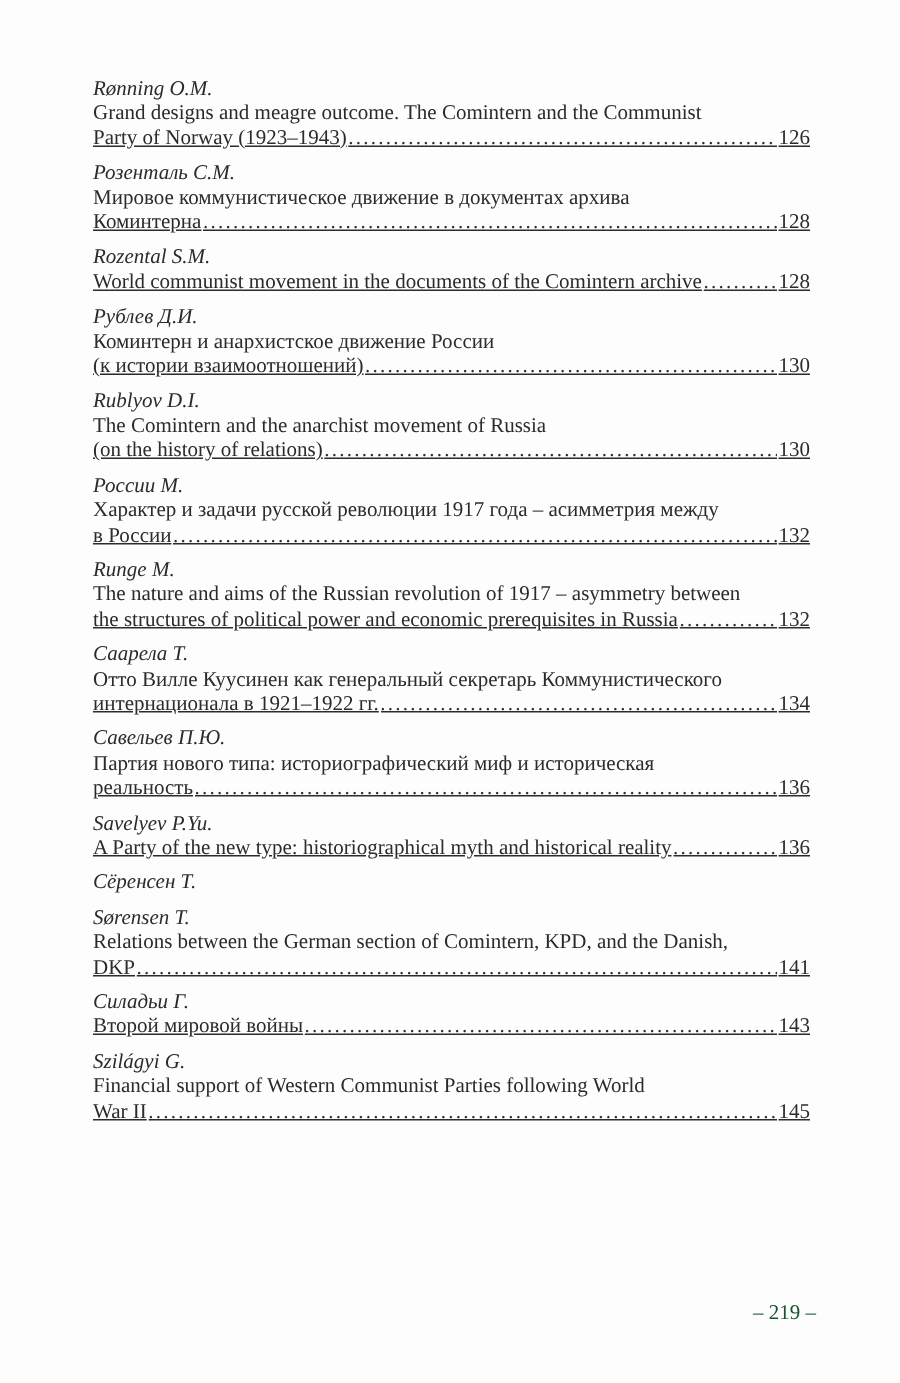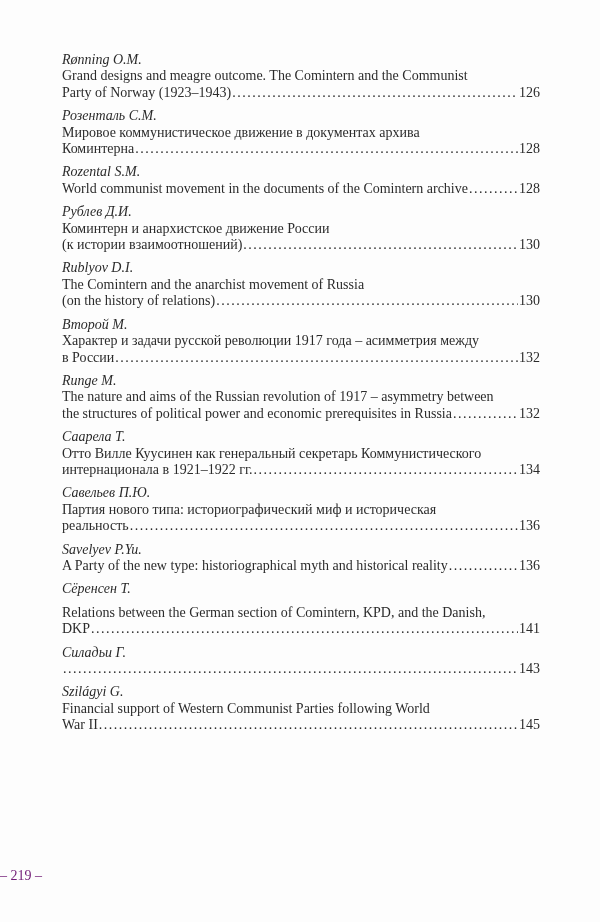--- a/index.html
+++ b/index.html
@@ -33,20 +33,21 @@
   .entry .line {
     font-size: 14px;
     line-height: 16.4px;
     white-space: nowrap;
   }
   .entry .lastline {
     display: flex;
     align-items: baseline;
     font-size: 14px;
     line-height: 16.4px;
+    text-decoration: underline;
   }
   .entry .lastline .text {
     white-space: nowrap;
     flex: 0 0 auto;
   }
   .entry .lastline .leader {
     flex: 1 1 auto;
     overflow: hidden;
     white-space: nowrap;
     margin: 0 1px;
@@ -59,23 +60,23 @@
   }
   .entry .lastline .pagenum {
     flex: 0 0 auto;
     text-align: center;
   }
   .footer {
     position: absolute;
     left: 0;
     top: 868px;
     width: 544px;
-    text-align: left;
-    font-size: 14px;
-    color: #701a75;
+    text-align: right;
+    font-size: 14px;
+    color: #14532d;
   }
 </style>
 </head>
 <body>
 
 <div class="page">
   <main class="toc" id="toc-list">
   <section class="entry">
     <div class="author">Rønning O.M.</div>
     <div class="titles">
@@ -128,21 +129,21 @@
           <div class="line">The Comintern and the anarchist movement of Russia</div>
         </div>
     <div class="lastline">
       <span class="text">(on the history of relations)</span>
       <span class="leader"></span>
       <span class="pagenum">130</span>
     </div>
   </section>
 
   <section class="entry">
-    <div class="author">Второй М.</div>
+    <div class="author">России М.</div>
     <div class="titles">
           <div class="line">Характер и задачи русской революции 1917 года – асимметрия между</div>
         </div>
     <div class="lastline">
       <span class="text">в России</span>
       <span class="leader"></span>
       <span class="pagenum">132</span>
     </div>
   </section>
 
@@ -191,33 +192,35 @@
       <span class="leader"></span>
       <span class="pagenum">136</span>
     </div>
   </section>
 
   <section class="entry">
     <div class="author">Сёренсен Т.</div>
   </section>
 
   <section class="entry">
+    <div class="author">Sørensen T.</div>
     <div class="titles">
           <div class="line">Relations between the German section of Comintern, KPD, and the Danish,</div>
         </div>
     <div class="lastline">
       <span class="text">DKP</span>
       <span class="leader"></span>
       <span class="pagenum">141</span>
     </div>
   </section>
 
   <section class="entry">
     <div class="author">Силадьи Г.</div>
     <div class="lastline">
+      <span class="text">Второй мировой войны</span>
       <span class="leader"></span>
       <span class="pagenum">143</span>
     </div>
   </section>
 
   <section class="entry">
     <div class="author">Szilágyi G.</div>
     <div class="titles">
           <div class="line">Financial support of Western Communist Parties following World</div>
         </div>

